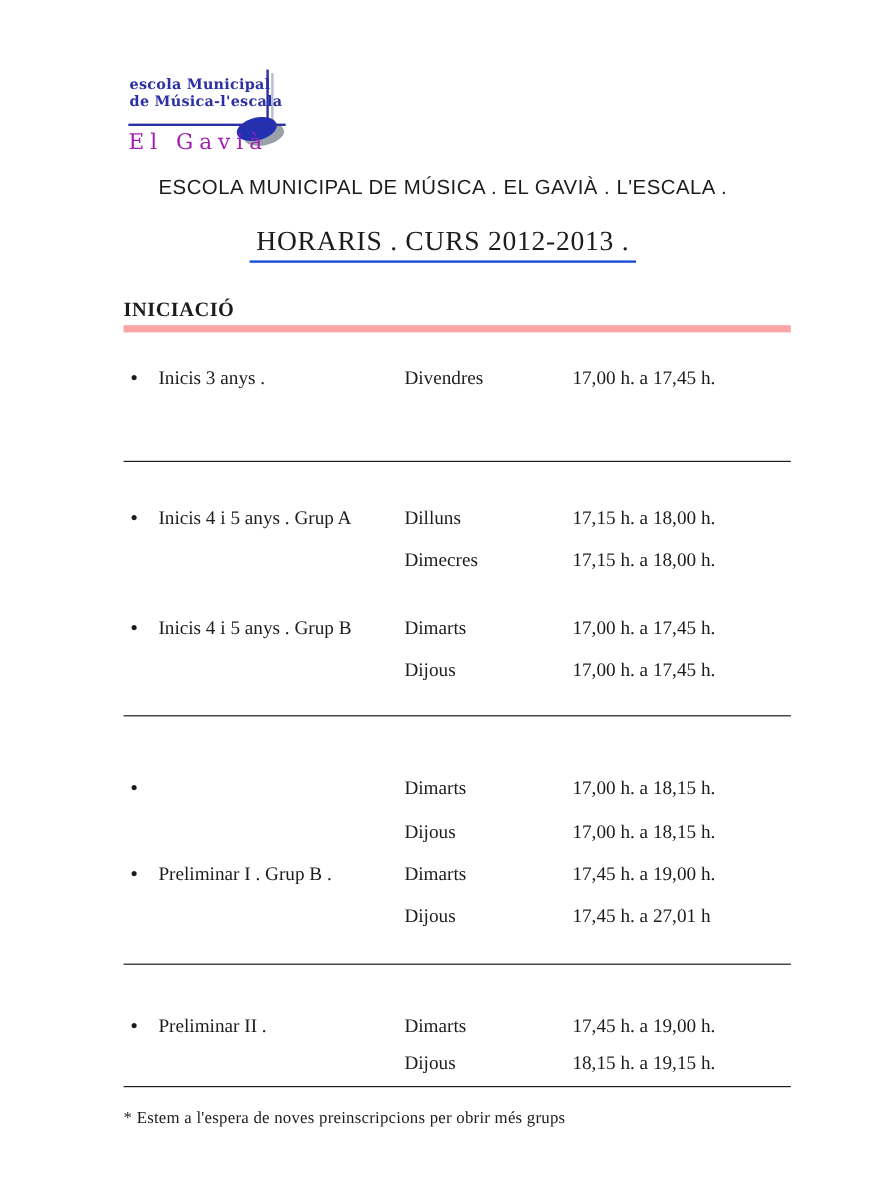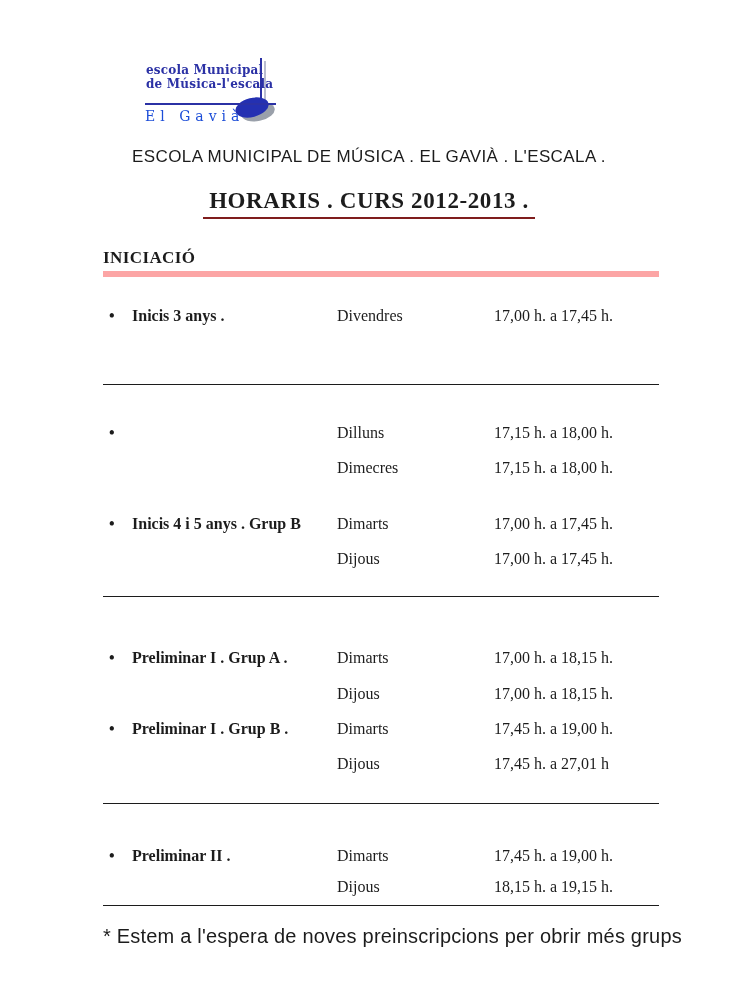--- a/index.html
+++ b/index.html
@@ -2,54 +2,54 @@
 <html><head>
 <meta charset="utf-8">
 <style>
   html,body{margin:0;padding:0;background:#fff;}
   .page{
     position:relative;width:738px;height:982px;background:#ffffff;
     font-family:"Liberation Serif",serif;color:#1c1c1c;overflow:hidden;
   }
 
   
-  .logo{position:absolute;left:105px;top:55px;width:145px;height:80px;margin-left:38px;}
+  .logo{position:absolute;left:105px;top:55px;width:145px;height:80px;}
   .logo-text{position:absolute;left:3px;top:8px;font-family:"DejaVu Serif",serif;
     font-weight:bold;font-size:12px;line-height:14px;color:#2b31a5;letter-spacing:0.2px;}
   .logo-stem{position:absolute;left:117px;top:3px;width:2px;height:47px;background:#2b31a5;}
   .logo-stem-shadow{position:absolute;left:121px;top:6px;width:2px;height:46px;background:#b9bdd0;}
   .logo-note-shadow{position:absolute;left:98px;top:48px;width:34px;height:18px;
     border-radius:50%;background:#9aa0aa;transform:rotate(-12deg);}
   .logo-note{position:absolute;left:92px;top:43px;width:34px;height:19px;
     border-radius:50%;background:#2430b2;transform:rotate(-14deg);}
   .logo-line{position:absolute;left:2px;top:48px;width:131px;height:2px;background:#2b31a5;}
   .logo-name{position:absolute;left:2px;top:53px;font-family:"DejaVu Serif",serif;
-    font-size:14px;color:#1d4ed8;letter-spacing:5px;white-space:nowrap;}
+    font-size:18px;color:#a21caf;letter-spacing:5px;white-space:nowrap;}
 
   
   .school-line{position:absolute;left:0;right:0;top:147px;text-align:center;
     font-family:"Liberation Sans",sans-serif;font-size:17px;letter-spacing:0.4px;}
   .doc-title-wrap{position:absolute;left:0;right:0;top:188px;text-align:center;}
-  .doc-title{display:inline-block;font-weight:bold;font-size:23px;letter-spacing:0.6px;
-    border-bottom:2px solid #7f1d1d;padding:0 6px 3px 6px;}
+  .doc-title{display:inline-block;font-weight:normal;font-size:23px;letter-spacing:0.6px;
+    border-bottom:2px solid #1d4ed8;padding:0 6px 3px 6px;}
   .section-heading{position:absolute;left:103px;top:248px;width:556px;
     font-weight:bold;font-size:17px;letter-spacing:0.4px;
     border-bottom:6px solid #fca5a5;padding-bottom:3px;}
 
   
   .row{position:absolute;left:103px;width:556px;height:20px;font-size:16px;line-height:20px;}
   .row .bullet{position:absolute;left:6px;font-weight:bold;}
-  .row .name{position:absolute;left:29px;font-weight:bold;white-space:nowrap;text-align:right;}
+  .row .name{position:absolute;left:29px;font-weight:normal;white-space:nowrap;text-align:right;}
   .row .day{position:absolute;left:234px;white-space:nowrap;}
-  .row .time{position:absolute;left:374px;white-space:nowrap;margin-left:17px;}
+  .row .time{position:absolute;left:374px;white-space:nowrap;}
   .rule{position:absolute;left:103px;width:556px;border-top:1px solid #1c1c1c;}
 
   
   .footer-note{position:absolute;left:103px;top:925px;
-    font-family:Liberation Sans, sans-serif;font-size:20px;letter-spacing:0.2px;}
+    font-family:Liberation Serif, serif;font-size:14px;letter-spacing:0.2px;}
 </style>
 </head>
 <body>
 
 <div class="page">
 
   <div class="logo">
     <div class="logo-stem-shadow"></div>
     <div class="logo-stem"></div>
     <div class="logo-note-shadow"></div>
@@ -71,20 +71,21 @@
   <div class="row" style="top:306px">
     <span class="bullet">•</span>
     <span class="name">Inicis 3 anys .</span>
     <span class="day">Divendres</span>
     <span class="time">17,00 h. a 17,45 h.</span>
   </div>
   <div class="rule" style="top:384px"></div>
 
   <div class="row" style="top:423px">
     <span class="bullet">•</span>
+    <span class="name">Inicis 4 i 5 anys . Grup A</span>
     <span class="day">Dilluns</span>
     <span class="time">17,15 h. a 18,00 h.</span>
   </div>
   <div class="row" style="top:458px">
     <span class="day">Dimecres</span>
     <span class="time">17,15 h. a 18,00 h.</span>
   </div>
   <div class="row" style="top:514px">
     <span class="bullet">•</span>
     <span class="name">Inicis 4 i 5 anys . Grup B</span>
@@ -92,21 +93,20 @@
     <span class="time">17,00 h. a 17,45 h.</span>
   </div>
   <div class="row" style="top:549px">
     <span class="day">Dijous</span>
     <span class="time">17,00 h. a 17,45 h.</span>
   </div>
   <div class="rule" style="top:596px"></div>
 
   <div class="row" style="top:648px">
     <span class="bullet">•</span>
-    <span class="name">Preliminar I . Grup A .</span>
     <span class="day">Dimarts</span>
     <span class="time">17,00 h. a 18,15 h.</span>
   </div>
   <div class="row" style="top:684px">
     <span class="day">Dijous</span>
     <span class="time">17,00 h. a 18,15 h.</span>
   </div>
   <div class="row" style="top:719px">
     <span class="bullet">•</span>
     <span class="name">Preliminar I . Grup B .</span>

